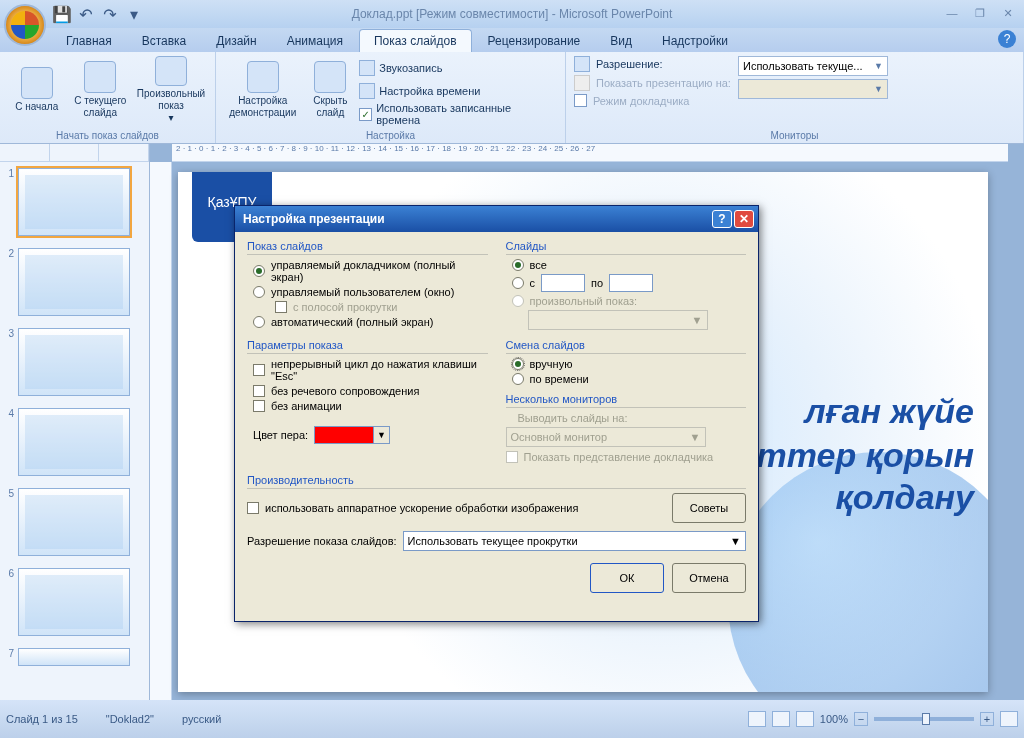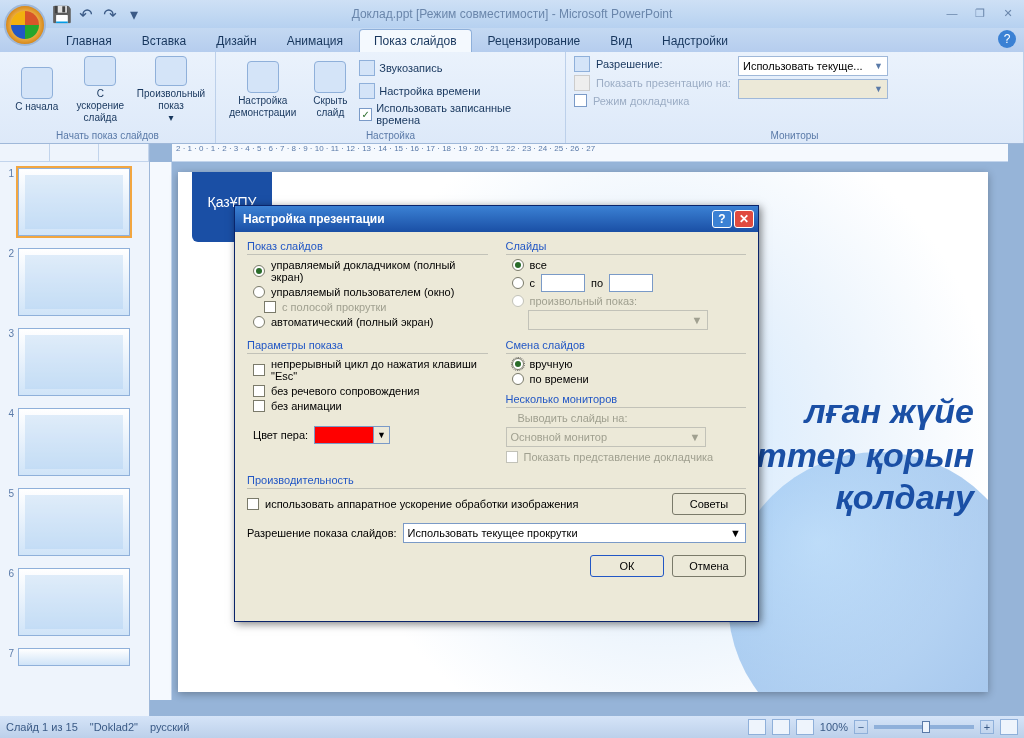--- a/index.html
+++ b/index.html
@@ -74,25 +74,25 @@
 .opt-row.disabled { color: #a0a090; }
 .radio { width: 12px; height: 12px; border: 1px solid #7a7a6a; border-radius: 50%; background: #fff; display: inline-flex; align-items: center; justify-content: center; flex-shrink: 0; }
 .radio.checked::after { content: ''; width: 6px; height: 6px; background: #2a6c2a; border-radius: 50%; }
 .chk { width: 12px; height: 12px; border: 1px solid #7a7a6a; background: #fff; flex-shrink: 0; display: inline-flex; align-items: center; justify-content: center; font-size: 10px; color: #2a6c2a; }
 .mini-input { width: 44px; height: 18px; border: 1px solid #7a9ac7; background: #fff; }
 .pen-color { width: 76px; height: 18px; border: 1px solid #7a9ac7; background: #ff0000; display: inline-flex; }
 .pen-color .dd { width: 16px; background: #ece9d8; border-left: 1px solid #7a9ac7; margin-left: auto; display: flex; align-items: center; justify-content: center; font-size: 9px; }
 .full-row { grid-column: 1 / 3; }
 .dlg-combo { height: 20px; border: 1px solid #7a9ac7; background: #fff; display: flex; align-items: center; justify-content: space-between; padding: 0 4px; }
 .dlg-combo.disabled { background: #ece9d8; border-color: #c2c2b8; color: #a0a090; }
-.dlg-btn { width: 74px; height: 22px; border: 1px solid #7a7a6a; background: #ece9d8; font-size: 11px; display: inline-flex; align-items: center; justify-content: center; border-radius: 3px; }
+.dlg-btn { width: 74px; height: 30px; border: 1px solid #7a7a6a; background: #ece9d8; font-size: 11px; display: inline-flex; align-items: center; justify-content: center; border-radius: 3px; }
 .dlg-buttons { grid-column: 1 / 3; display: flex; justify-content: flex-end; gap: 8px; margin-top: 4px; }
 
 
-.statusbar { position: absolute; left: 0; right: 0; bottom: 0; height: 22px; background: linear-gradient(#d5e4f8,#bcd0ea); display: flex; align-items: center; font-size: 11px; color: #3a5a86; padding: 0 6px; gap: 12px; }
+.statusbar { position: absolute; left: 0; right: 0; bottom: 0; height: 38px; background: linear-gradient(#d5e4f8,#bcd0ea); display: flex; align-items: center; font-size: 11px; color: #3a5a86; padding: 0 6px; gap: 28px; }
 .status-right { margin-left: auto; display: flex; align-items: center; gap: 6px; }
 .view-btn { width: 18px; height: 16px; border: 1px solid #8fb0da; background: #eef4fc; }
 .zoom-slider { width: 100px; height: 4px; background: #8fb0da; position: relative; }
 .zoom-thumb { position: absolute; left: 48px; top: -4px; width: 8px; height: 12px; background: #eef4fc; border: 1px solid #5a7aa8; }
 .zoom-btn { width: 14px; height: 14px; border: 1px solid #8fb0da; display: flex; align-items: center; justify-content: center; font-size: 11px; }
 
 ::-webkit-scrollbar { width: 16px; height: 16px; }
 ::-webkit-scrollbar-track { background: #dde9f9; }
 ::-webkit-scrollbar-thumb { background: #bcd0ea; border: 1px solid #8fb0da; }
 ::-webkit-scrollbar-button { background: #dde9f9; border: 1px solid #8fb0da; height: 16px; }
@@ -132,21 +132,21 @@
 
 <div class="ribbon">
   <div class="rgroup" style="width:216px">
     <div class="rgroup-content">
       <div class="big-btn">
           <div class="icon"></div>
           <span>С начала</span>
         </div>
       <div class="big-btn">
           <div class="icon"></div>
-          <span>С ускорение слайда</span>
+          <span>С текущего слайда</span>
         </div>
       <div class="big-btn" style="width:80px"><div class="icon"></div><span>Произвольный показ</span> ▾</div>
     </div>
     <div class="rgroup-label">Начать показ слайдов</div>
   </div>
   <div class="rgroup" style="width:350px">
     <div class="rgroup-content">
       <div class="big-btn" style="width:78px">
           <div class="icon"></div>
           <span>Настройка демонстрации</span>
@@ -278,21 +278,21 @@
     <div>
       <div class="fieldset-title">Показ слайдов</div>
       <div class="opt-row">
           <span class="radio checked"></span>
           <span>управляемый докладчиком (полный экран)</span>
         </div>
       <div class="opt-row">
           <span class="radio"></span>
           <span>управляемый пользователем (окно)</span>
         </div>
-      <div class="opt-row disabled" style="margin-left:17px">
+      <div class="opt-row disabled" style="margin-left:28px">
           <span class="chk"></span>
           <span>с полосой прокрутки</span>
         </div>
       <div class="opt-row">
           <span class="radio"></span>
           <span>автоматический (полный экран)</span>
         </div>
     </div>
 
     <div>

